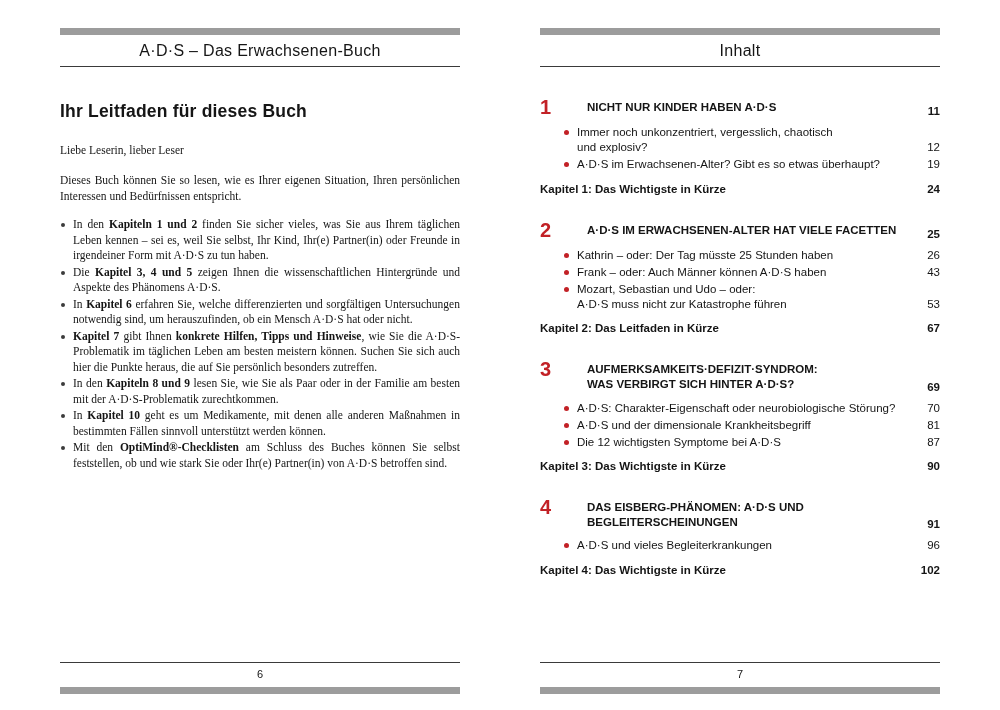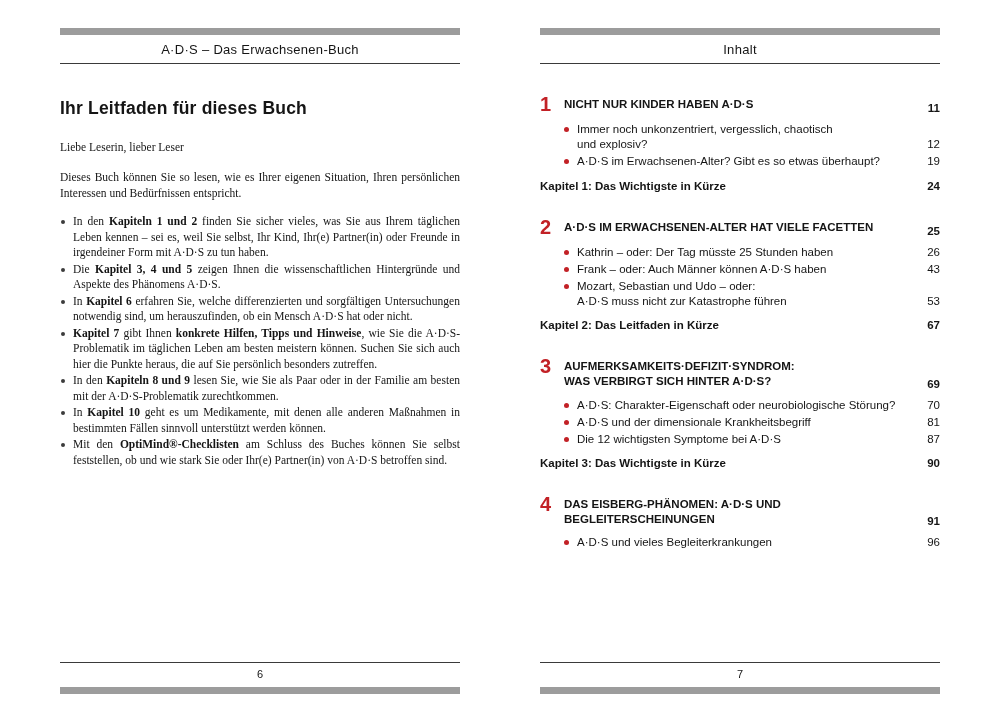--- a/index.html
+++ b/index.html
@@ -4,42 +4,42 @@
 <style>
   * { margin:0; padding:0; box-sizing:border-box; }
   html,body { width:1000px; height:710px; background:#ffffff; overflow:hidden; }
   body { position:relative; font-family:"Liberation Sans", sans-serif; color:#151515; }
 
   .page { position:absolute; top:28px; width:400px; height:666px; }
   .page-left { left:60px; }
   .page-right { left:540px; }
 
   .top-bar { height:7px; background:var(--bar,#9c9c9c); }
-  .page-header { text-align:center; font-size:13px; letter-spacing:.3px; padding:7px 0 6px; border-bottom:1px solid #3a3a3a; }
+  .page-header { text-align:center; font-size:16px; letter-spacing:.3px; padding:7px 0 6px; border-bottom:1px solid #3a3a3a; }
 
   .page-footer { position:absolute; bottom:0; left:0; right:0; border-top:1px solid #3a3a3a; }
   .footer-num { text-align:center; font-size:11px; padding:5px 0 7px; }
   .bottom-bar { height:7px; background:var(--bar,#9c9c9c); }
 
   
   .left-content { font-family:"Liberation Serif", serif; font-size:11.5px; line-height:1.35; text-align:justify; }
   .doc-title { font-family:"Liberation Sans", sans-serif; font-size:17.5px; font-weight:bold; margin:33px 0 19px; text-align:left; letter-spacing:.2px; }
   .salutation { font-weight:normal; margin-bottom:15px; text-align:left; }
   .intro p { margin:0; }
   .guide-list { list-style:none; margin-top:13px; }
   .bullet-item { position:relative; padding-left:13px; margin-bottom:1px; }
   .b-dot { position:absolute; left:1px; top:6px; width:4px; height:4px; border-radius:50%; background:#3c3c3c; }
   .bold { font-weight:bold; }
 
   
   .toc { margin-top:30px; font-size:11.5px; }
   .chapter { margin-bottom:25px; }
   .ch-head { display:flex; }
   .ch-num { color:var(--accent,#c22126); font-weight:bold; font-size:20px; line-height:1; width:24px; flex:none; align-self:flex-start; }
-  .ch-title { flex:1; font-weight:bold; line-height:1.32; white-space:pre-line; padding:3px 10px 0 0; }
+  .ch-title { flex:1; font-weight:bold; line-height:1.32; white-space:pre-line; padding:3px 10px 0 0;margin-left:23px; }
   .ch-page { font-weight:bold; align-self:flex-end; }
   .ch-items { margin:8px 0 0 24px; }
   .toc-item { display:flex; line-height:1.32; margin-bottom:2px; }
   .item-dot { flex:none; width:5px; height:5px; border-radius:50%; background:var(--accent,#c22126); margin:5px 8px 0 0; }
   .item-text { flex:1; white-space:pre-line; padding-right:10px; }
   .item-page { align-self:flex-end; }
   .ch-summary { display:flex; font-weight:bold; margin-top:10px;gap:36px; }
   .sum-label { flex:1; }
 </style>
 </head>
@@ -165,20 +165,24 @@
           <span class="ch-title">DAS EISBERG-PHÄNOMEN: A·D·S UND BEGLEITERSCHEINUNGEN</span>
           <span class="ch-page">91</span>
         </div>
         <div class="ch-items">
           <div class="toc-item">
             <span class="item-dot"></span>
             <span class="item-text">A·D·S und vieles Begleiterkrankungen</span>
             <span class="item-page">96</span>
           </div>
         </div>
+        <div class="ch-summary">
+          <span class="sum-label">Kapitel 4: Das Wichtigste in Kürze</span>
+          <span class="sum-page">102</span>
+        </div>
       </div>
     </div>
 
   <div class="page-footer">
     <div class="footer-num">7</div>
     <div class="bottom-bar"></div>
   </div>
 </div>
 
 </body></html>

